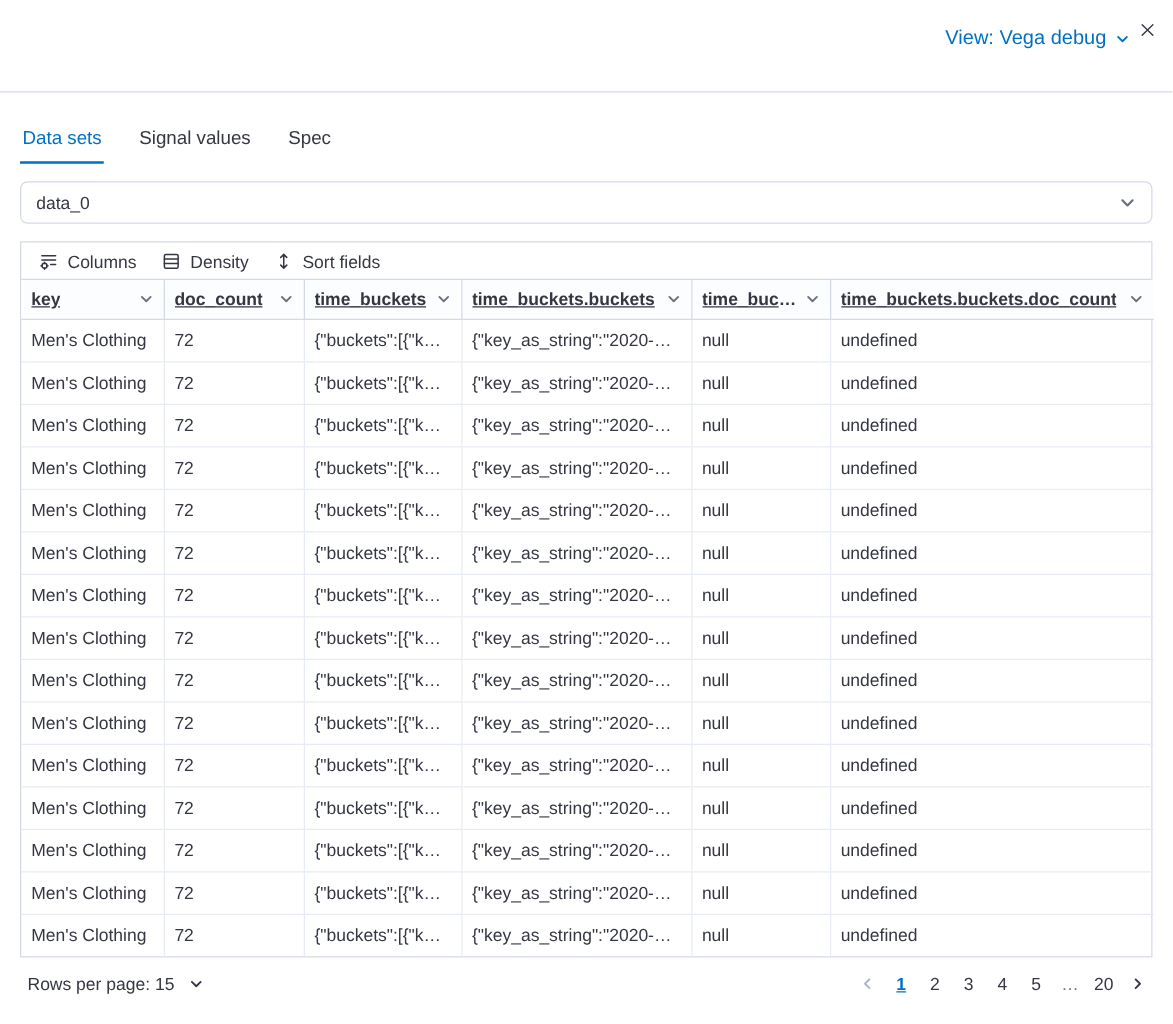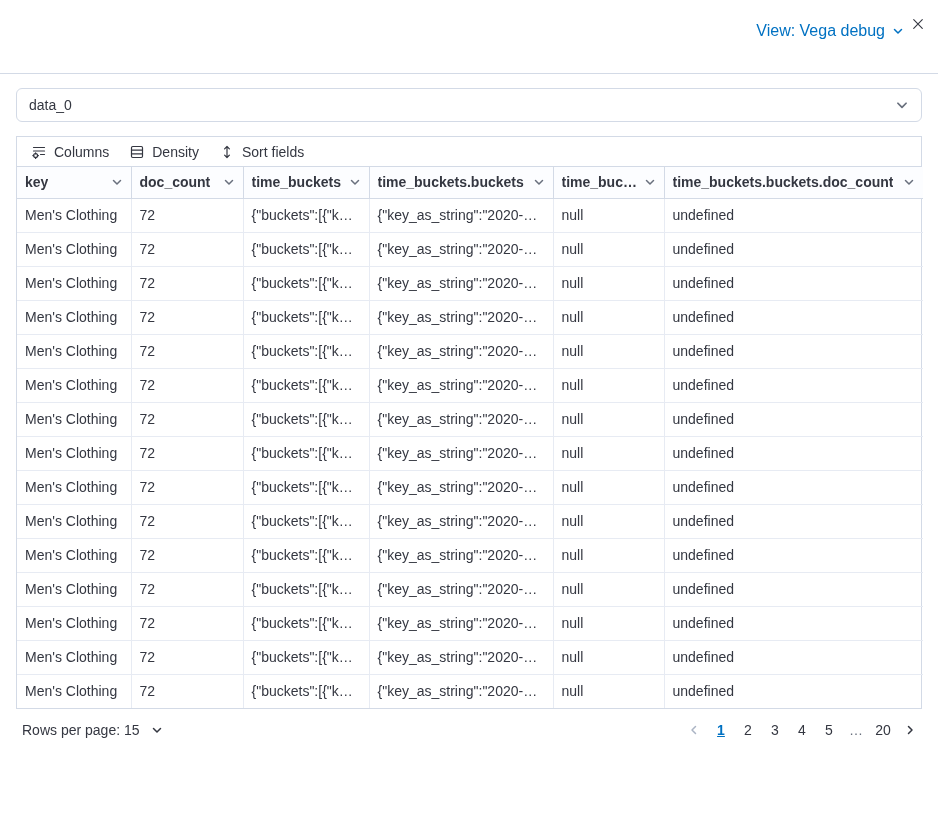--- a/index.html
+++ b/index.html
@@ -37,21 +37,21 @@
   .toolbar { display: flex; align-items: center; gap: 8px; padding: 2px 8px; height: 30px;
              border-bottom: 1px solid #d3dae6; }
   .tbtn { display: inline-flex; align-items: center; gap: 7px; font-size: 14px; color: #343741;
           padding: 2px 6px; border-radius: 4px; }
   .tbtn svg { flex: 0 0 auto; }
 
   table { width: 100%; border-collapse: collapse; table-layout: fixed; font-size: 14px; }
   thead th { font-weight: 700; text-align: left; padding: 0 8px; height: 31px;
              border-right: 1px solid #d3dae6; border-bottom: 1px solid #d3dae6; background: #fcfdff; }
   thead th:last-child { border-right: none; }
-  .th-inner { display: flex; align-items: center; justify-content: space-between; gap: 4px; }
+  .th-inner { display: flex; align-items: center; justify-content: space-between; gap: 4px; text-decoration: underline; }
   .th-label { overflow: hidden; text-overflow: ellipsis; white-space: nowrap; }
   tbody td { padding: 0 8px; height: 34px; color: #343741;
              border-right: 1px solid #e7ebf3; border-bottom: 1px solid #e7ebf3;
              white-space: nowrap; overflow: hidden; text-overflow: ellipsis; }
   tbody td:last-child { border-right: none; }
   tbody tr:last-child td { border-bottom: none; }
 
   
   .footer { display: flex; align-items: center; justify-content: space-between; padding: 9px 16px 0; }
   .rpp { display: inline-flex; align-items: center; gap: 11px; font-size: 14px; color: #343741; }
@@ -76,20 +76,25 @@
           </svg>
       </span>
     </button>
     <button class="close-btn" aria-label="Close">
       <svg width="14" height="14" viewBox="0 0 14 14" fill="none" stroke="#343741" stroke-width="1.3" stroke-linecap="round">
           <path d="M2 2l10 10M12 2L2 12"></path>
         </svg>
     </button>
   </div>
 
+  <div class="tabs">
+    <button class="tab active">Data sets</button>
+    <button class="tab">Signal values</button>
+    <button class="tab">Spec</button>
+  </div>
 
   <div class="dataset-select">
     <span>data_0</span>
     <span style="display:flex;">
       <svg width="14" height="14" viewBox="0 0 12 12" fill="none" stroke="#69707d" stroke-width="1.5" stroke-linecap="round" stroke-linejoin="round">
           <path d="M2.5 4.5L6 8l3.5-3.5"></path>
         </svg>
     </span>
   </div>
 

